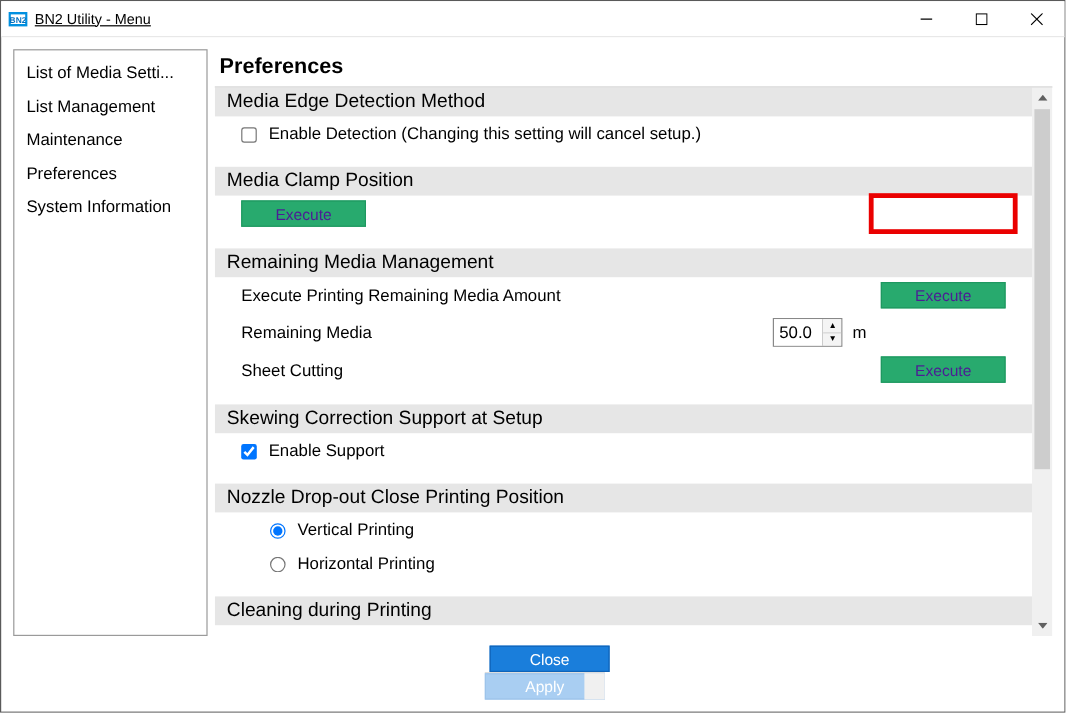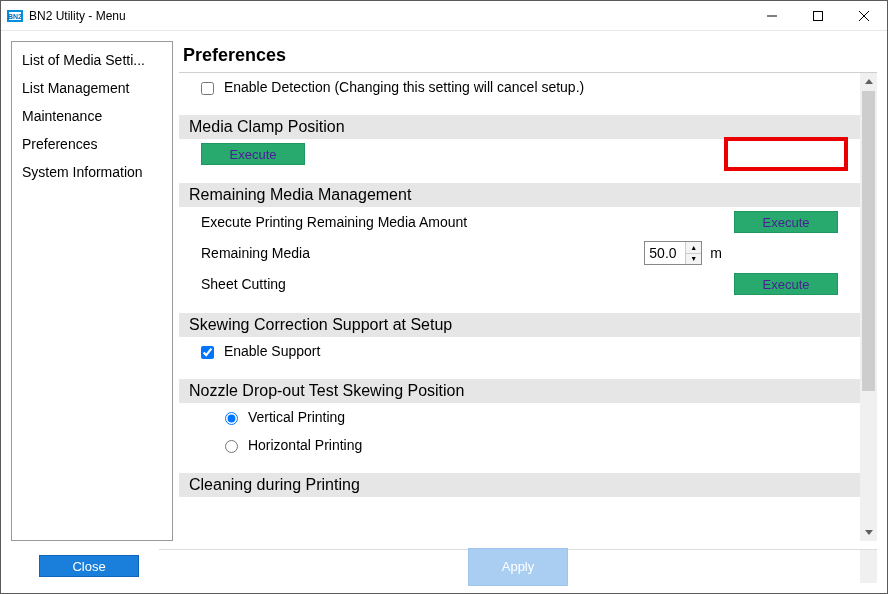--- a/index.html
+++ b/index.html
@@ -34,20 +34,21 @@
       width: 16px;
       height: 16px;
       margin-right: 6px;
       display: inline-flex;
       align-items: center;
       justify-content: center;
     }
     .titlebar-title {
       font-size: 12px;
       color: #000;
+      text-decoration: underline;
     }
     .titlebar-buttons {
       margin-left: auto;
       display: flex;
       height: 100%;
     }
     .titlebar-btn {
       width: 46px;
       height: 100%;
       display: flex;
@@ -204,20 +205,21 @@
     }
     .highlight-box {
       position: absolute;
       border: 4px solid #ea0000;
       pointer-events: none;
     }
     .bottom-area {
       display: flex;
       padding: 8px 0 0 0;
       align-items: center;
+      flex-direction: column;
     }
     .close-btn {
       width: 100px;
       height: 22px;
       background: #1a7edb;
       color: #fff;
       border: 1px solid #0f63b8;
       display: flex;
       align-items: center;
       justify-content: center;
@@ -230,21 +232,21 @@
       margin-left: 20px;
       border-top: 1px solid #ddd;
       display: flex;
       justify-content: center;
       align-items: center;
       height: 34px;
       position: relative;
     }
     .apply-btn {
       width: 100px;
-      height: 38px;
+      height: 22px;
       background: #a9cef2;
       color: #fff;
       border: 1px solid #9dc4ea;
       font-size: 13px;
       display: flex;
       align-items: center;
       justify-content: center;
     }
     .apply-scrollbar {
       position: absolute;
@@ -297,20 +299,21 @@
         <div class="sidebar-item">Preferences</div>
         <div class="sidebar-item">System Information</div>
       </div>
 
       <div class="main">
         <div class="page-title">Preferences</div>
 
         <div class="scroll-area">
           <div class="scroll-content">
 
+            <div class="section-header">Media Edge Detection Method</div>
             <div class="section-row">
               <label>
                 <input type="checkbox" style="">
                 <span>Enable Detection (Changing this setting will cancel setup.)</span>
               </label>
             </div>
             <div class="spacer"></div>
 
             <div class="section-header">Media Clamp Position</div>
             <div class="section-row" style="position:relative;">
@@ -344,21 +347,21 @@
 
             <div class="section-header">Skewing Correction Support at Setup</div>
             <div class="section-row">
               <label>
                 <input type="checkbox" checked="" style="">
                 <span>Enable Support</span>
               </label>
             </div>
             <div class="spacer"></div>
 
-            <div class="section-header">Nozzle Drop-out Test Skewing Position</div>
+            <div class="section-header">Nozzle Drop-out Close Printing Position</div>
             <div class="section-row radio-row">
               <label>
                 <input type="radio" name="nozzle" checked="" style="">
                 <span>Vertical Printing</span>
               </label>
             </div>
             <div class="section-row radio-row">
               <label>
                 <input type="radio" name="nozzle" style="">
                 <span>Horizontal Printing</span>

